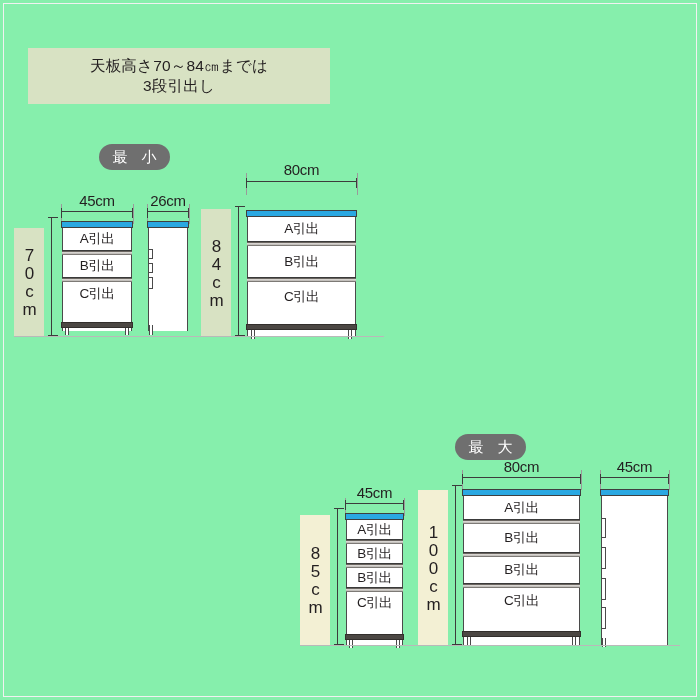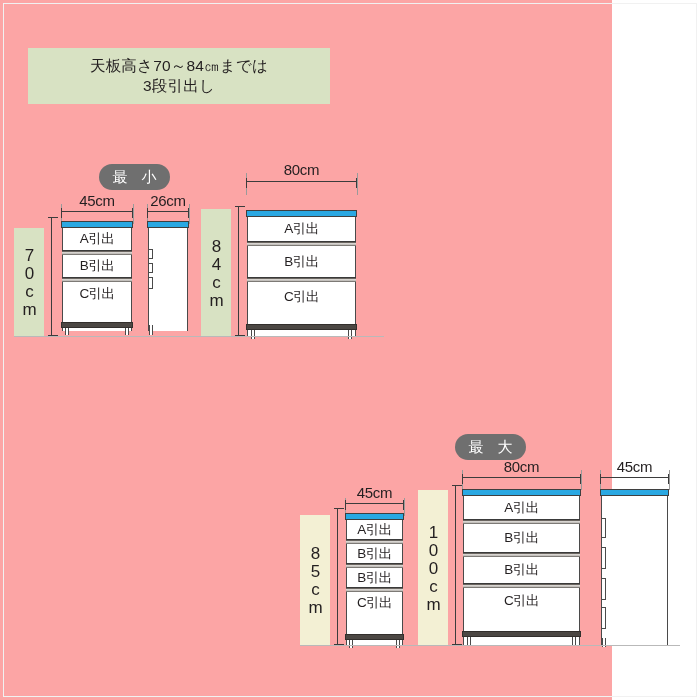--- a/index.html
+++ b/index.html
@@ -4,22 +4,22 @@
 <style>
   * { box-sizing: border-box; margin: 0; padding: 0; }
   html, body {
     width: 700px; height: 700px;
     background: #ffffff;
     font-family: "Liberation Sans", "DejaVu Sans", sans-serif;
     overflow: hidden;
   }
   #stage {
     position: relative;
-    width: 612px; height: 700px;
-    background: #fca5a5;
+    width: 700px; height: 700px;
+    background: #86efac;
   }
   .frame {
     position: absolute;
     left: 3px; top: 3px; width: 694px; height: 694px;
     border: 1px solid #f1f1f1;
     pointer-events: none;
   }
 
   
   .banner {
@@ -198,21 +198,21 @@
 
 <div id="stage">
 
   <div class="frame"></div>
 
   <div class="banner banner-green" style="left:28px; top:48px; width:302px; height:56px;">
     <span>天板高さ70～84㎝までは</span>
     <span>3段引出し</span>
   </div>
 
-  <div class="badge" style="left:99px; top:164px; width:71px; height:26px;text-align:right;">
+  <div class="badge" style="left:99px; top:144px; width:71px; height:26px;text-align:right;">
     <span>最 小</span>
   </div>
 
   <div class="hband green" style="left:14px; top:228px; width:30px; height:108px;">
     <span class="vtext">70cm</span>
   </div>
   <div class="vdim" style="left:51px; top:217px; height:119px;"></div>
 
   <div class="ext" style="left:61px; top:204px; height:20px;"></div>
   <div class="ext" style="left:133px; top:204px; height:20px;"></div>

